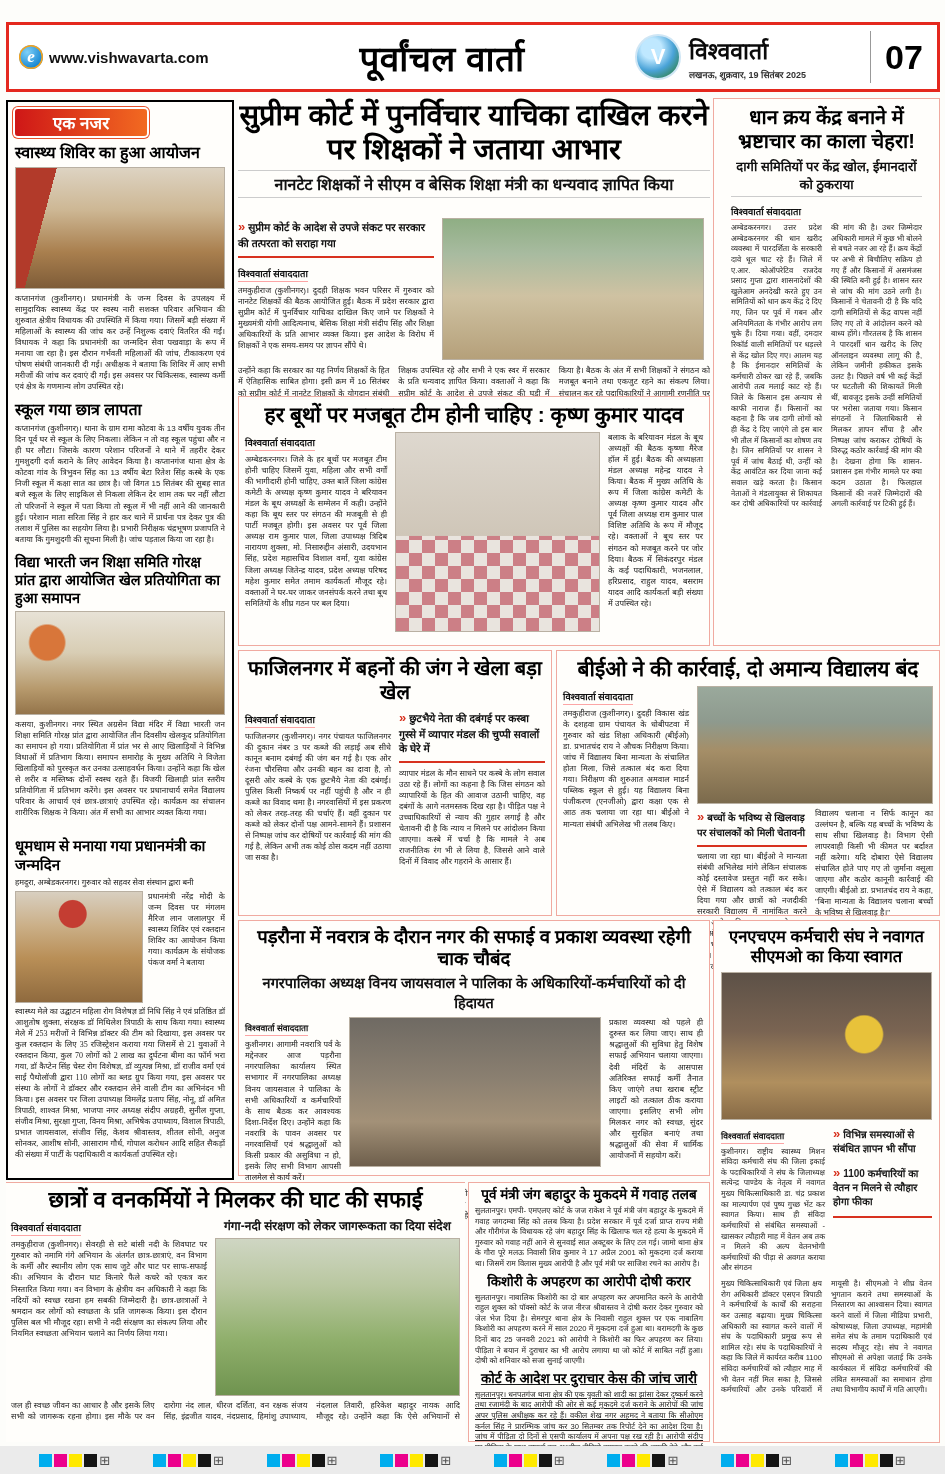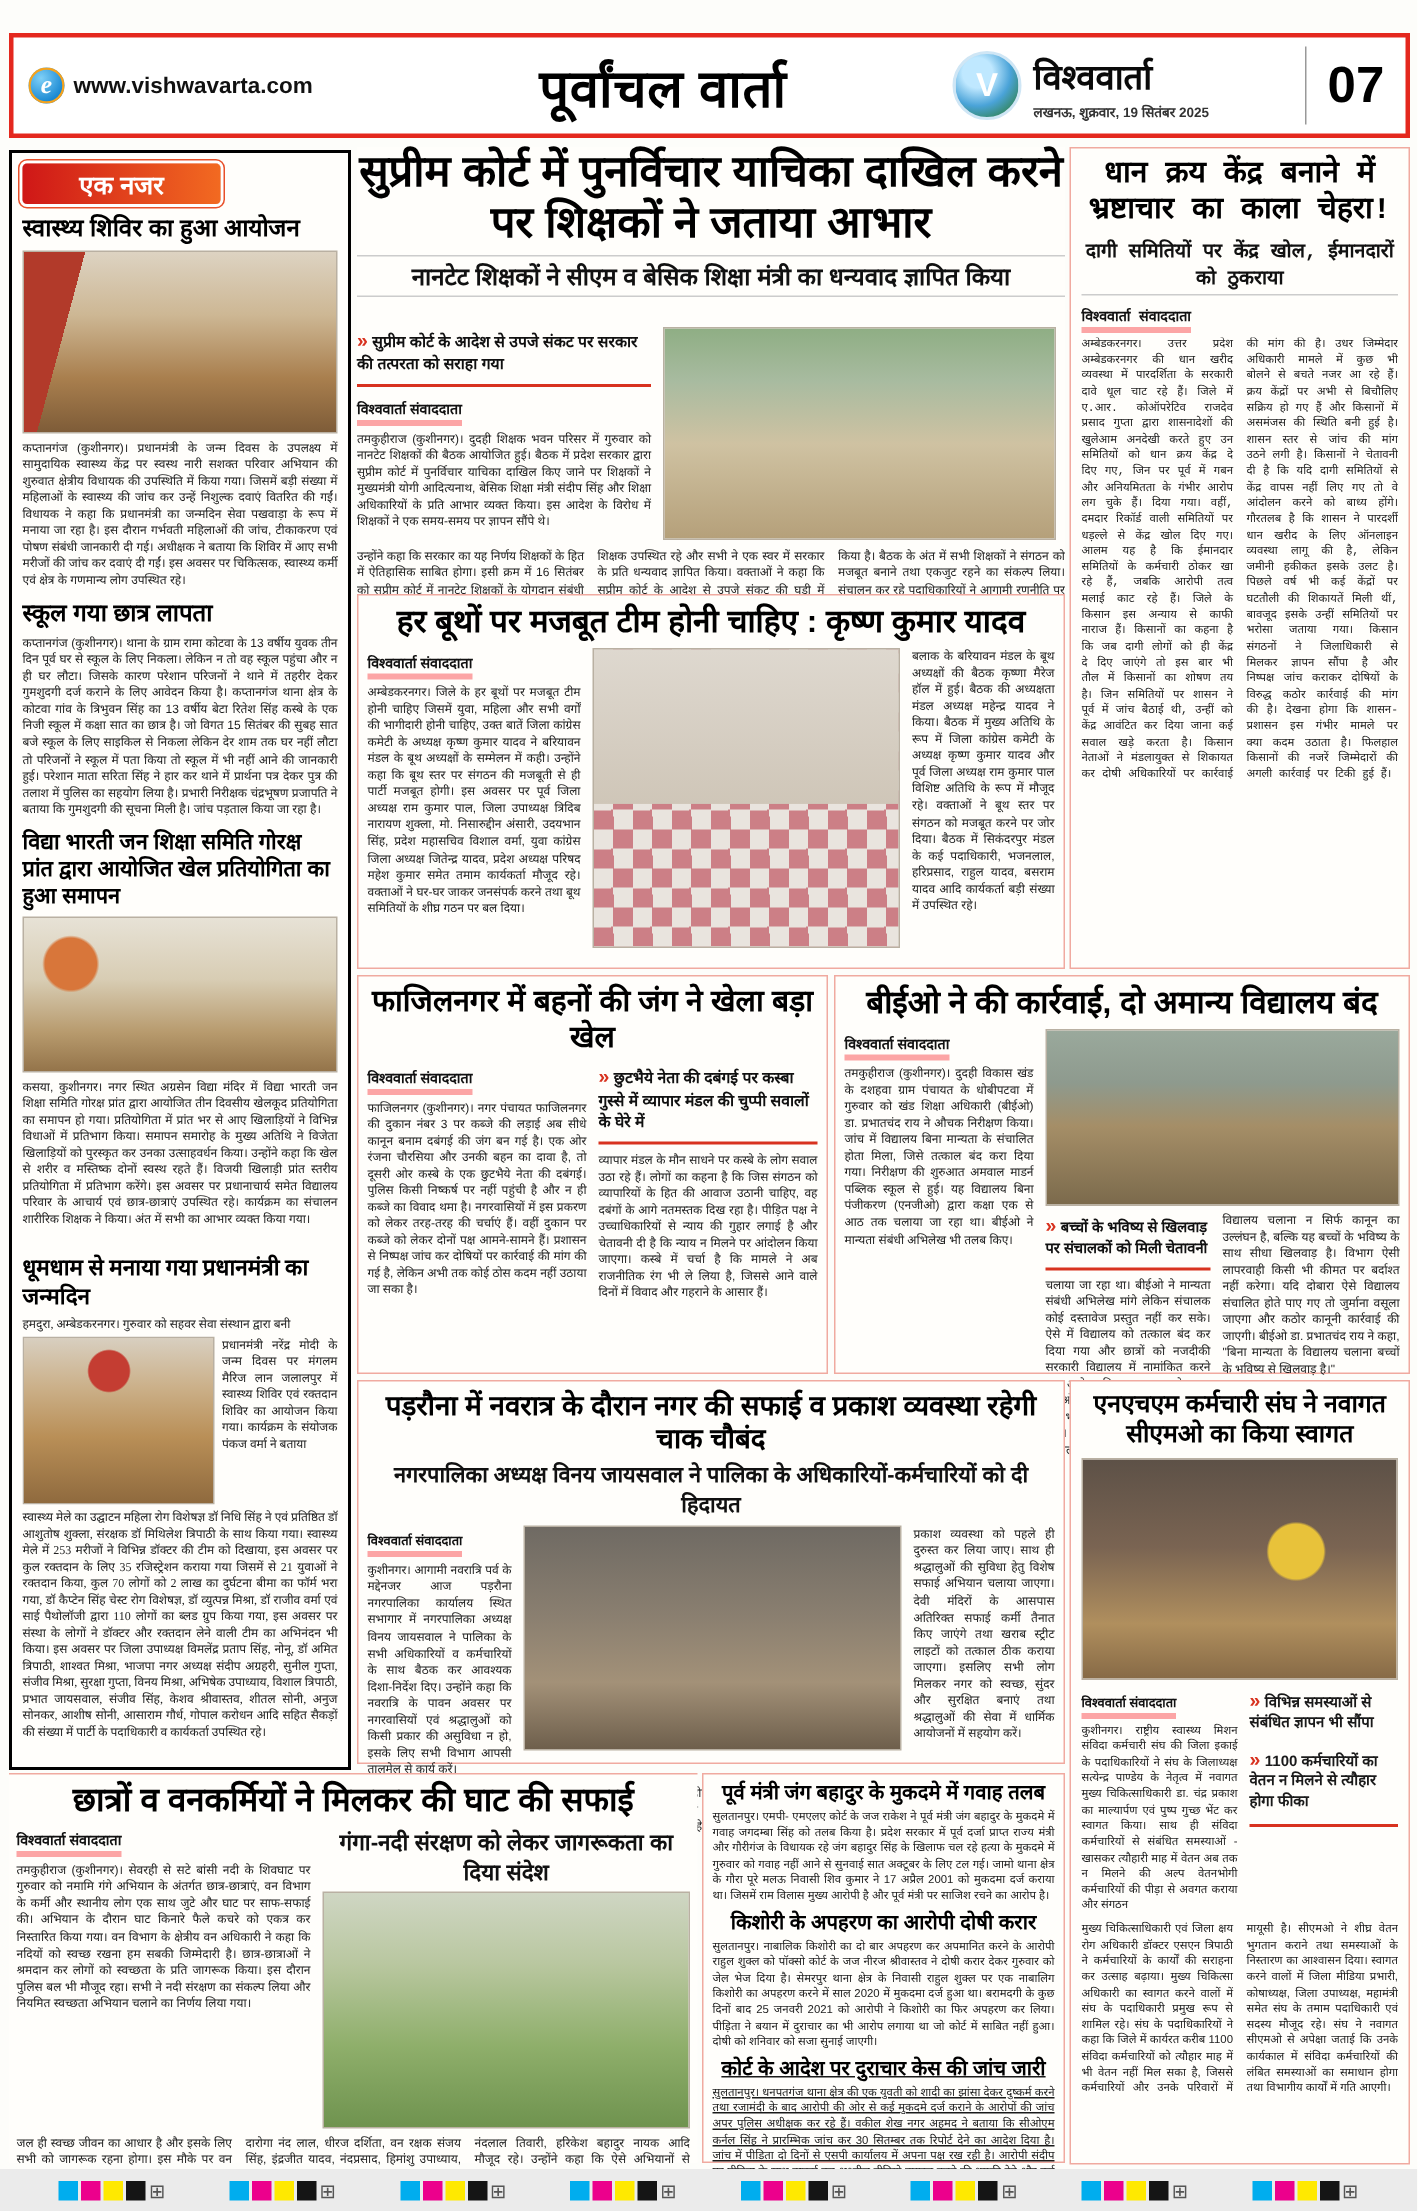--- a/index.html
+++ b/index.html
@@ -25,21 +25,21 @@
   .brand{font-size:23px;font-weight:bold;color:#0a0a0a;}
   .edition{font-size:9px;font-weight:bold;color:#333;margin-top:2px;}
   .pageno-wrap{width:66px;border-left:1.5px solid #999;height:52px;display:flex;align-items:center;justify-content:center;}
   .pageno{font-size:34px;font-weight:bold;color:#000;}
   
   .h-xl{font-size:29px;line-height:1.18;font-weight:bold;text-align:center;color:#000;}
   .h-lg{font-size:21px;line-height:1.2;font-weight:bold;text-align:center;color:#000;}
   .h-md{font-size:16px;line-height:1.25;font-weight:bold;color:#000;}
   .h-sm{font-size:13.5px;line-height:1.25;font-weight:bold;text-align:center;color:#000;}
   .subhead{font-size:16px;font-weight:bold;text-align:center;color:#111;}
-  .byline{font-size:9.5px;font-weight:bold;color:#111;border-bottom:4px solid #fca5a5;display:inline-block;
+  .byline{font-size:9.5px;font-weight:bold;color:#111;border-bottom:1px solid #fca5a5;display:inline-block;
           padding-bottom:1px;margin-bottom:3px;}
   .bt{font-size:8px;line-height:1.38;text-align:justify;color:#222;}
   .bt7{font-size:7.6px;line-height:1.4;text-align:justify;color:#222;}
   .pull{font-size:10.5px;font-weight:bold;line-height:1.35;color:#111;border-bottom:2px solid #d8321f;
         padding:0 0 6px 0;position:relative;}
   .chev{color:#d8321f;font-weight:bold;font-size:13px;margin-right:3px;}
   .photo{box-sizing:border-box;border:1px solid #b9b0a2;}
   .cols2{column-count:2;column-gap:9px;}
   .cols3{column-count:3;column-gap:9px;}
   .badge{width:132px;height:27px;background:linear-gradient(90deg,#cf1717,#f26a21);color:#fff;font-weight:bold;
@@ -187,21 +187,21 @@
               <span class="chev">»</span><span>बच्चों के भविष्य से खिलवाड़ पर संचालकों को मिली चेतावनी</span>
             </div>
             <div class="bt" style="margin-top:4px;">चलाया जा रहा था। बीईओ ने मान्यता संबंधी अभिलेख मांगे लेकिन संचालक कोई दस्तावेज प्रस्तुत नहीं कर सके। ऐसे में विद्यालय को तत्काल बंद कर दिया गया और छात्रों को नजदीकी सरकारी विद्यालय में नामांकित करने का आदेश दिया गया। इसके बाद बीईओ एमजीएम पब्लिक स्कूल पहुंचे। यहां भी विद्यालय बिना मान्यता के पाया गया। नियमों की अवहेलना पर इस विद्यालय को भी बंद करा दिया गया।</div>
           </div>
           <div class="bt" style="flex:1;">विद्यालय चलाना न सिर्फ कानून का उल्लंघन है, बल्कि यह बच्चों के भविष्य के साथ सीधा खिलवाड़ है। विभाग ऐसी लापरवाही किसी भी कीमत पर बर्दाश्त नहीं करेगा। यदि दोबारा ऐसे विद्यालय संचालित होते पाए गए तो जुर्माना वसूला जाएगा और कठोर कानूनी कार्रवाई की जाएगी। बीईओ डा. प्रभातचंद राय ने कहा, "बिना मान्यता के विद्यालय चलाना बच्चों के भविष्य से खिलवाड़ है।"</div>
         </div>
       </div>
     </div>
   </section>
 
-  <section class="blk pink" style="left:713px;top:98px;width:227px;height:548px;padding:6px 7px;font-family:Liberation Mono, monospace;">
+  <section class="blk pink" style="left:713px;top:98px;width:227px;height:548px;padding:6px 17px;">
     <div class="h-lg" style="font-size:20px;">धान क्रय केंद्र बनाने में भ्रष्टाचार का काला चेहरा!</div>
     <div class="subhead" style="font-size:13px;margin-top:4px;border-bottom:1px solid #ccc;padding-bottom:3px;">दागी समितियों पर केंद्र खोल, ईमानदारों को ठुकराया</div>
     <div style="margin-top:4px;">
       <span class="byline">विश्ववार्ता संवाददाता</span>
     </div>
     <div class="bt7 cols2" style="height:448px;overflow:hidden;">अम्बेडकरनगर। उत्तर प्रदेश अम्बेडकरनगर की धान खरीद व्यवस्था में पारदर्शिता के सरकारी दावे धूल चाट रहे हैं। जिले में ए.आर. कोऑपरेटिव राजदेव प्रसाद गुप्ता द्वारा शासनादेशों की खुलेआम अनदेखी करते हुए उन समितियों को धान क्रय केंद्र दे दिए गए, जिन पर पूर्व में गबन और अनियमितता के गंभीर आरोप लग चुके हैं। दिया गया। वहीं, दमदार रिकॉर्ड वाली समितियों पर धड़ल्ले से केंद्र खोल दिए गए। आलम यह है कि ईमानदार समितियों के कर्मचारी ठोकर खा रहे हैं, जबकि आरोपी तत्व मलाई काट रहे हैं। जिले के किसान इस अन्याय से काफी नाराज हैं। किसानों का कहना है कि जब दागी लोगों को ही केंद्र दे दिए जाएंगे तो इस बार भी तौल में किसानों का शोषण तय है। जिन समितियों पर शासन ने पूर्व में जांच बैठाई थी, उन्हीं को केंद्र आवंटित कर दिया जाना कई सवाल खड़े करता है। किसान नेताओं ने मंडलायुक्त से शिकायत कर दोषी अधिकारियों पर कार्रवाई की मांग की है। उधर जिम्मेदार अधिकारी मामले में कुछ भी बोलने से बचते नजर आ रहे हैं। क्रय केंद्रों पर अभी से बिचौलिए सक्रिय हो गए हैं और किसानों में असमंजस की स्थिति बनी हुई है। शासन स्तर से जांच की मांग उठने लगी है। किसानों ने चेतावनी दी है कि यदि दागी समितियों से केंद्र वापस नहीं लिए गए तो वे आंदोलन करने को बाध्य होंगे। गौरतलब है कि शासन ने पारदर्शी धान खरीद के लिए ऑनलाइन व्यवस्था लागू की है, लेकिन जमीनी हकीकत इसके उलट है। पिछले वर्ष भी कई केंद्रों पर घटतौली की शिकायतें मिली थीं, बावजूद इसके उन्हीं समितियों पर भरोसा जताया गया। किसान संगठनों ने जिलाधिकारी से मिलकर ज्ञापन सौंपा है और निष्पक्ष जांच कराकर दोषियों के विरुद्ध कठोर कार्रवाई की मांग की है। देखना होगा कि शासन-प्रशासन इस गंभीर मामले पर क्या कदम उठाता है। फिलहाल किसानों की नजरें जिम्मेदारों की अगली कार्रवाई पर टिकी हुई हैं।</div>
   </section>
 
   <section class="blk pink" style="left:238px;top:920px;width:472px;height:256px;padding:5px 6px;">
     <div class="h-lg" style="font-size:18.5px;">पड़रौना में नवरात्र के दौरान नगर की सफाई व प्रकाश व्यवस्था रहेगी चाक चौबंद</div>
@@ -240,21 +240,21 @@
   </section>
 
   <section class="blk" style="left:6px;top:1182px;width:459px;height:260px;padding:4px 5px;border-top:1px solid #f0aaa0;">
     <div class="h-lg" style="font-size:22px;">छात्रों व वनकर्मियों ने मिलकर की घाट की सफाई</div>
     <div style="display:flex;gap:8px;margin-top:4px;">
       <div style="width:196px;">
         <span class="byline">विश्ववार्ता संवाददाता</span>
         <div class="bt">तमकुहीराज (कुशीनगर)। सेवरही से सटे बांसी नदी के शिवघाट पर गुरुवार को नमामि गंगे अभियान के अंतर्गत छात्र-छात्राएं, वन विभाग के कर्मी और स्थानीय लोग एक साथ जुटे और घाट पर साफ-सफाई की। अभियान के दौरान घाट किनारे फैले कचरे को एकत्र कर निस्तारित किया गया। वन विभाग के क्षेत्रीय वन अधिकारी ने कहा कि नदियों को स्वच्छ रखना हम सबकी जिम्मेदारी है। छात्र-छात्राओं ने श्रमदान कर लोगों को स्वच्छता के प्रति जागरूक किया। इस दौरान पुलिस बल भी मौजूद रहा। सभी ने नदी संरक्षण का संकल्प लिया और नियमित स्वच्छता अभियान चलाने का निर्णय लिया गया।</div>
       </div>
       <div style="flex:1;">
-        <div class="subhead" style="font-size:15px;">गंगा-नदी संरक्षण को लेकर जागरूकता का दिया संदेश</div>
+        <div class="subhead" style="font-size:12px;">गंगा-नदी संरक्षण को लेकर जागरूकता का दिया संदेश</div>
         <div class="photo p9" style="width:100%;height:158px;margin-top:4px;"></div>
       </div>
     </div>
     <div class="bt cols3" style="margin-top:4px;height:30px;overflow:hidden;">जल ही स्वच्छ जीवन का आधार है और इसके लिए सभी को जागरूक रहना होगा। इस मौके पर वन दारोगा नंद लाल, धीरज दर्शिता, वन रक्षक संजय सिंह, इंद्रजीत यादव, नंदप्रसाद, हिमांशु उपाध्याय, नंदलाल तिवारी, हरिकेश बहादुर नायक आदि मौजूद रहे। उन्होंने कहा कि ऐसे अभियानों से समाज में सकारात्मक संदेश जाता है।</div>
   </section>
 
   <section class="blk pink" style="left:468px;top:1182px;width:242px;height:260px;padding:4px 6px;">
     <div>
       <div class="h-sm">पूर्व मंत्री जंग बहादुर के मुकदमे में गवाह तलब</div>
       <div class="bt7" style="margin-top:2px;">सुलतानपुर। एमपी- एमएलए कोर्ट के जज राकेश ने पूर्व मंत्री जंग बहादुर के मुकदमे में गवाह जगदम्बा सिंह को तलब किया है। प्रदेश सरकार में पूर्व दर्जा प्राप्त राज्य मंत्री और गौरीगंज के विधायक रहे जंग बहादुर सिंह के खिलाफ चल रहे हत्या के मुकदमे में गुरुवार को गवाह नहीं आने से सुनवाई सात अक्टूबर के लिए टल गई। जामो थाना क्षेत्र के गौरा पूरे मलऊ निवासी शिव कुमार ने 17 अप्रैल 2001 को मुकदमा दर्ज कराया था। जिसमें राम विलास मुख्य आरोपी है और पूर्व मंत्री पर साजिश रचने का आरोप है।</div>

